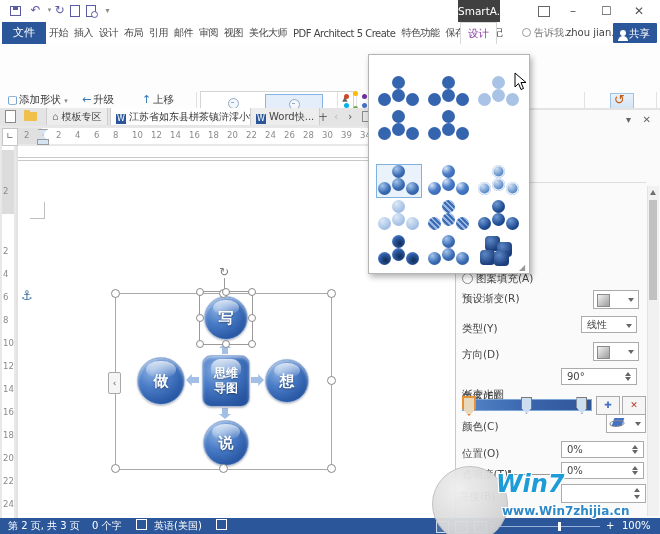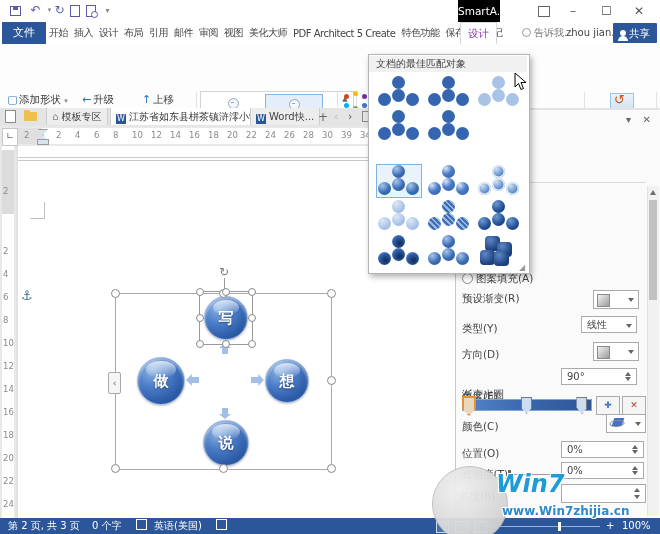--- a/index.html
+++ b/index.html
@@ -9,21 +9,21 @@
   .abs{position:absolute;}
   
   #titlebar{left:0;top:0;width:660px;height:22px;background:#fff;border-bottom:0;}
   .qat-ic{top:4px;width:13px;height:13px;color:#5a5aa5;font-size:12px;line-height:13px;text-align:center;}
   .saveic{border:1.5px solid #5a5aa5;width:9px;height:8px;top:6px;}
   .saveic i{display:block;margin:0 auto;width:5px;height:3px;background:#5a5aa5;}
   .newdoc{border:1px solid #5a5aa5;width:8px;height:10px;top:5px;background:#fff;}
   .prev{border:1px solid #5a5aa5;width:8px;height:10px;top:5px;background:#fff;}
   .prev i{position:absolute;right:-3px;bottom:-2px;width:5px;height:5px;border:1px solid #5a5aa5;border-radius:50%;background:#fff;}
   #title-text{top:4px;left:160px;width:260px;text-align:center;font-size:11px;color:#444;white-space:nowrap;}
-  #smarta-tab{top:0;left:458px;width:42px;height:22px;background:#000000;color:#fff;font-size:10.5px;
+  #smarta-tab{top:0;left:458px;width:42px;height:22px;background:#404040;color:#fff;font-size:10.5px;
               line-height:22px;text-align:center;}
   .winctl{top:5px;font-size:12px;color:#555;line-height:12px;}
   #ribbondisp{top:6px;left:538px;width:10px;height:9px;border:1px solid #666;}
   
   #tabrow{left:0;top:22px;width:660px;height:22px;background:#fff;}
   #file-tab{left:2px;top:0;width:44px;height:22px;background:#2b579a;color:#fff;text-align:center;line-height:22px;font-size:11px;}
   #main-tabs{left:46px;top:0;height:22px;display:flex;align-items:center;}
   .rtab{font-size:10px;letter-spacing:-0.5px;padding:0 3px;color:#444;white-space:nowrap;}
   #ctx-design{left:460px;top:0;height:21px;line-height:21px;padding:0 7px;background:#fff;border:1px solid #d8d8d8;border-bottom:none;color:#8a3fa8;font-size:10.5px;}
   #ctx-format{left:492px;top:0;height:22px;line-height:22px;padding:0 6px;color:#444;font-size:10.5px;margin-top:46px;}
@@ -365,20 +365,24 @@
       <div class="hdl sm" style="left:178px;top:168px"></div>
       <div class="hdl sm" style="left:230px;top:168px"></div>
       <div class="hdl sm" style="left:178px;top:194px"></div>
       <div class="hdl sm" style="left:204px;top:194px"></div>
       <div class="hdl sm" style="left:230px;top:194px"></div>
 
       <div class="node" style="left:186px;top:150px;width:42px;height:42px;font-size:15px">写</div>
       <div class="node" style="left:119px;top:211px;width:46px;height:46px;font-size:15px">做</div>
       <div class="node" style="left:247px;top:213px;width:42px;height:42px;font-size:15px">想</div>
       <div class="node" style="left:185px;top:274px;width:44px;height:44px;font-size:15px">说</div>
+      <div class="node" id="ctr" style="left:184px;top:209px;width:46px;height:50px;font-size:12px;flex-direction:column;line-height:15px">
+        <span>思维</span>
+        <span>导图</span>
+      </div>
 
       <div class="sarrow" style="left:201px;top:197px;width:12px;height:11px;clip-path:polygon(50% 0,100% 45%,75% 45%,75% 100%,25% 100%,25% 45%,0 45%)"></div>
       <div class="sarrow" style="left:168px;top:228px;width:13px;height:12px;clip-path:polygon(0 50%,45% 0,45% 25%,100% 25%,100% 75%,45% 75%,45% 100%)"></div>
       <div class="sarrow" style="left:233px;top:228px;width:13px;height:12px;clip-path:polygon(100% 50%,55% 0,55% 25%,0 25%,0 75%,55% 75%,55% 100%)"></div>
       <div class="sarrow" style="left:201px;top:262px;width:12px;height:11px;clip-path:polygon(50% 100%,0 55%,25% 55%,25% 0,75% 0,75% 55%,100% 55%)"></div>
     </div>
   </div>
 
   <div id="taskpane" class="abs">
     <div id="pn-opts" style="right:30px">▾</div>
@@ -427,21 +431,20 @@
       </div>
     <div class="pn-box" style="left:105px;top:352px;width:83px;height:17px;line-height:16px;padding-left:5px;box-sizing:border-box"><span>0%</span><span class="spin"></span></div>
 
     <div class="pn-label" style="left:3px;top:380px">亮度(B)</div>
     <div class="pn-box" style="left:105px;top:374px;width:83px;height:17px">
         <span class="spin"></span>
       </div>
   </div>
 
   <div id="stylepanel" class="abs">
-    <div class="abs ddheader" style="top:1px">文档的最佳匹配对象</div>
     <div id="bm-holder">
         <div class="thumb" style="left: 8px; top: 21px;">
           <span class="dot d-flat" style="left: 15px; top: 0px;"></span>
           <span class="dot d-flat" style="left: 1px; top: 17px;"></span>
           <span class="dot d-flat" style="left: 15px; top: 13px;"></span>
           <span class="dot d-flat" style="left: 29px; top: 17px;"></span>
         </div>
         <div class="thumb" style="left: 58px; top: 21px;">
           <span class="dot d-flat" style="left: 15px; top: 0px;"></span>
           <span class="dot d-flat" style="left: 1px; top: 17px;"></span>

